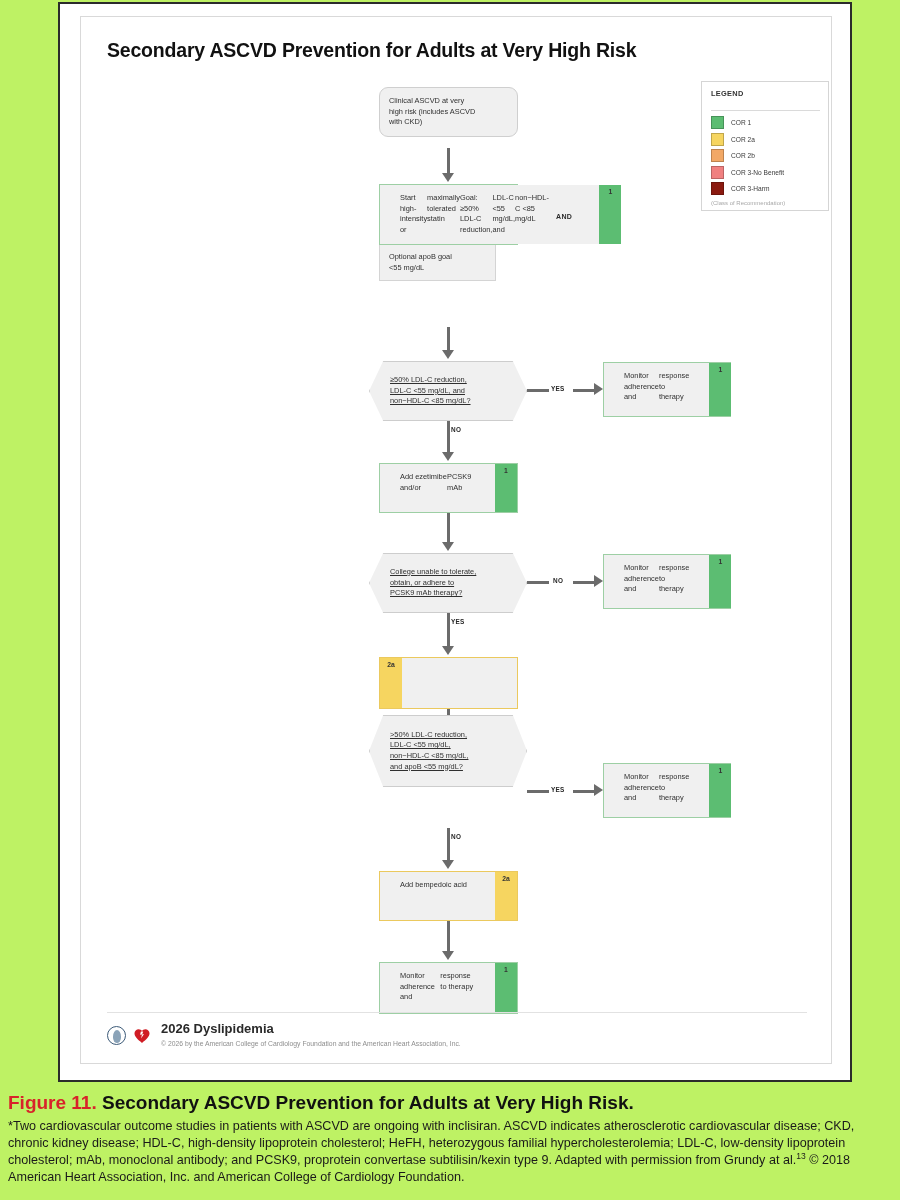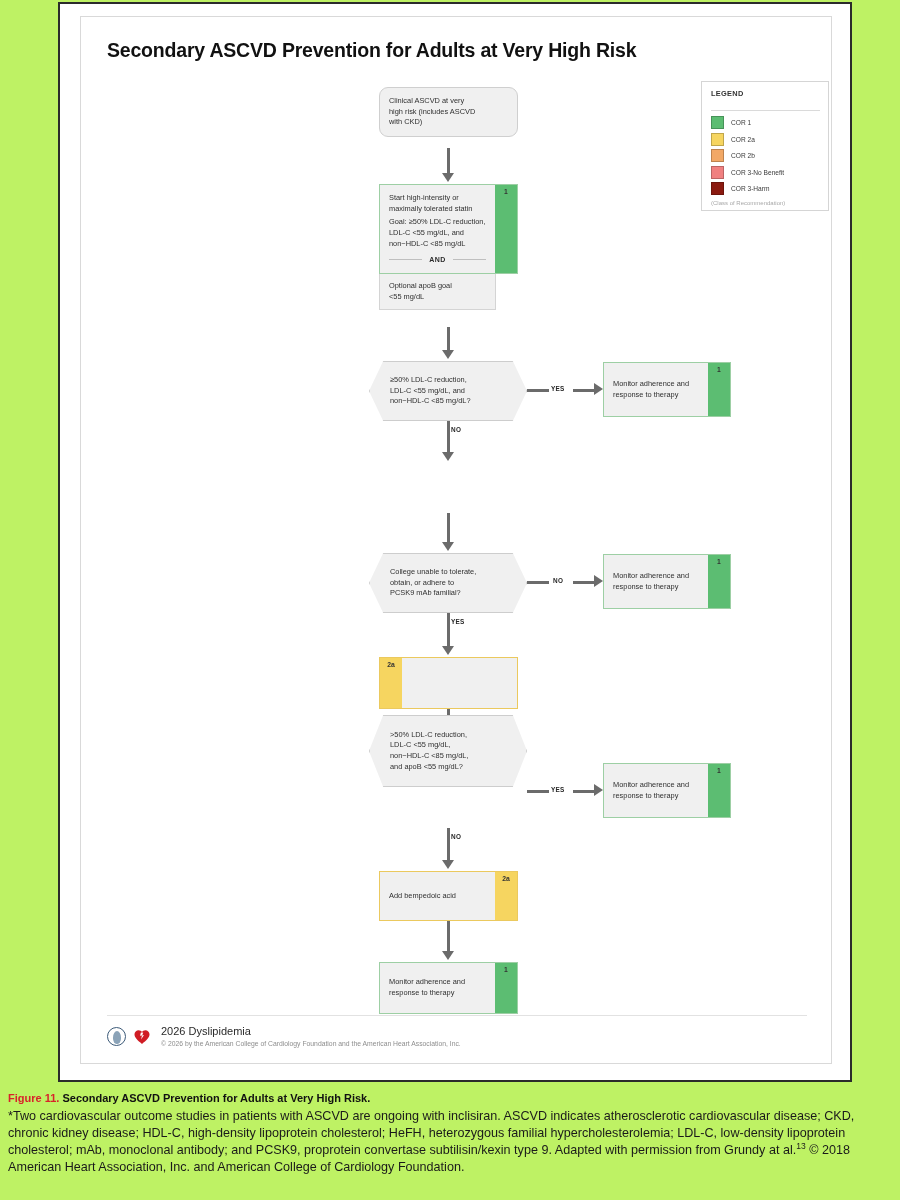--- a/index.html
+++ b/index.html
@@ -104,27 +104,26 @@
 
   
   .action {
     display: flex;
     border: 1px solid #9dcfa4;
     background: #f0f0f0;
   }
   .action .body {
     flex: 1 1 auto;
     background: #f0f0f0;
-    padding: 8px 9px;
+    padding: 8px 20px;
     font-size: 7.4px;
     line-height: 1.45;
     color: #2f2f2f;
     display: flex;
-    flex-direction: column;
-    justify-content: center;
+    flex-direction: row;
   }
   .action .cor {
     flex: none;
     width: 22px;
     position: relative;
   }
   .action .cor span {
     position: absolute;
     top: 3px; left: 0; right: 0;
     text-align: center;
@@ -169,20 +168,21 @@
     display: flex;
     align-items: center;
     justify-content: flex-start;
   }
   .decision .dtext {
     padding-left: 20px;
     padding-right: 16px;
     font-size: 7.4px;
     line-height: 1.45;
     color: #2f2f2f;
+    text-decoration: underline;
   }
 
   
   .vline {
     position: absolute;
     width: 3px;
     background: #6b6b6b;
   }
   .hline {
     position: absolute;
@@ -234,34 +234,34 @@
     width: 8px; height: 13px;
     border-radius: 50% 50% 45% 45%;
     background: #8ba3b8;
   }
   .logo-aha {
     width: 20px; height: 19px;
     margin-right: 9px; flex: none;
   }
   #footer-text { line-height: 1.3; }
   #footer-title {
-    font-size: 11px; font-weight: normal; color: #2a2a2a;
+    font-size: 13px; font-weight: bold; color: #2a2a2a;
   }
   #footer-copy {
     font-size: 6.8px; color: #8e8e8e; margin-top: 2px;
   }
 
   
   #caption {
     position: absolute;
     left: 8px; top: 1092px;
     width: 884px;
   }
   #caption-head {
-    font-size: 11px;
+    font-size: 19px;
     font-weight: bold;
     color: #111;
     margin-bottom: 4px;
   }
   #caption-head .fignum { color: #d8232a; }
   #caption-body {
     font-size: 12.6px;
     line-height: 1.33;
     color: #1a1a1a;
   }
@@ -363,29 +363,38 @@
           </div>
           <div class="cor cor1">
             <span>1</span>
           </div>
         </div>
 
         <div class="vline" style="left:366px; top:404px; height:32px;"></div>
         <span class="edge-label" style="left:370px; top:409px;">NO</span>
         <div class="arrow-down" style="left:361px; top:435px;"></div>
 
+        <div class="node action b-cor1" style="left:298px; top:446px; width:139px; height:50px;">
+          <div class="body">
+            <div>Add ezetimibe and/or</div>
+            <div>PCSK9 mAb</div>
+          </div>
+          <div class="cor cor1">
+            <span>1</span>
+          </div>
+        </div>
 
         <div class="vline" style="left:366px; top:496px; height:30px;"></div>
         <div class="arrow-down" style="left:361px; top:525px;"></div>
 
         <div class="decision" style="left:288px; top:536px; width:158px; height:60px;">
           <div class="dtext">
             <div>College unable to tolerate,</div>
             <div>obtain, or adhere to</div>
-            <div>PCSK9 mAb familial?</div>
+            <div>PCSK9 mAb therapy?</div>
           </div>
         </div>
 
         <div class="hline" style="left:446px; top:564px; width:22px;"></div>
         <span class="edge-label" style="left:472px; top:560px;">NO</span>
         <div class="hline" style="left:492px; top:564px; width:22px;"></div>
         <div class="arrow-right" style="left:513px; top:558px;"></div>
 
         <div class="node action b-cor1" style="left:522px; top:537px; width:128px; height:55px;">
           <div class="body">

